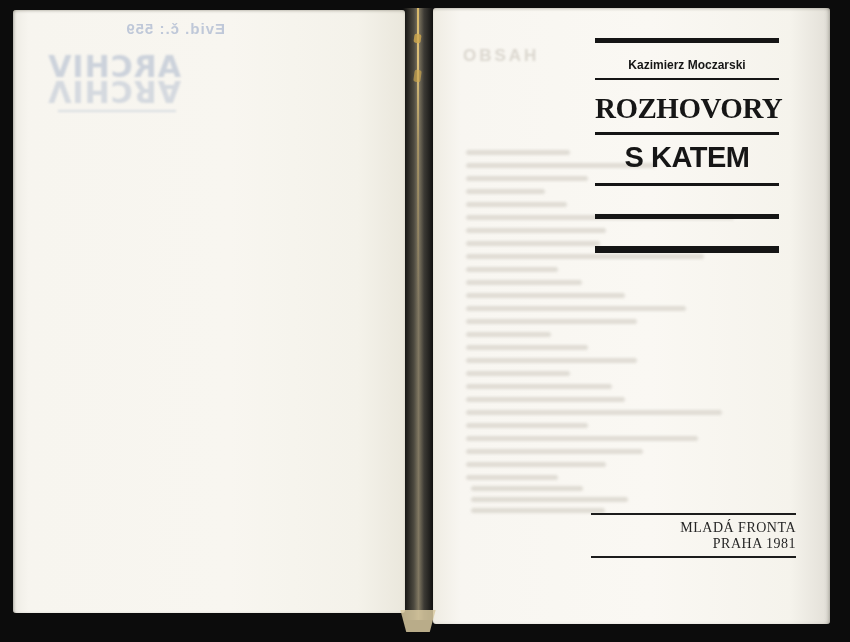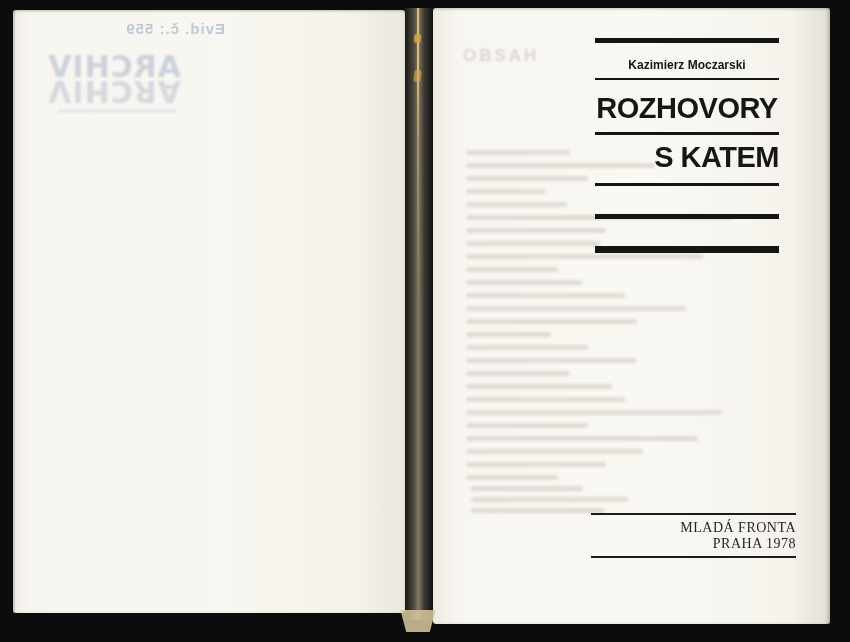--- a/index.html
+++ b/index.html
@@ -107,22 +107,22 @@
   .rule.r-b{height:5px;margin-bottom:27px;}
   .rule.r-c{height:7px;}
   .author{
     font-weight:bold;font-size:12px;line-height:20px;
     margin-bottom:3px;white-space:nowrap;
   }
   .title-line{
     font-weight:bold;font-size:29px;line-height:32px;
     letter-spacing:-.5px;white-space:nowrap;
   }
-  .title-line.t1{margin-bottom:8px;}
-  .title-line.t2{margin-bottom:0;text-align:right;}
+  .title-line.t1{margin-bottom:8px;font-family:Liberation Serif, serif;}
+  .title-line.t2{margin-bottom:0;}
   
   .imprint{
     position:absolute;left:158px;top:505px;width:205px;
     text-align:right;color:#262626;
     font-family:"Liberation Serif",serif;
     font-size:14px;line-height:15.5px;letter-spacing:.5px;
   }
   .imprint .rule{height:2px;background:#1c1c1c;}
   .imprint .imprint-text{padding:5px 0 5px 0;}
   .imprint .imprint-line{white-space:nowrap;}
@@ -187,21 +187,21 @@
       <div class="title-line t2">S KATEM</div>
       <div class="rule r-a"></div>
       <div class="rule r-b"></div>
       <div class="rule r-c"></div>
     </div>
 
     <div class="imprint">
       <div class="rule"></div>
       <div class="imprint-text">
         <div class="imprint-line">MLADÁ FRONTA</div>
-        <div class="imprint-line">PRAHA 1978</div>
+        <div class="imprint-line">PRAHA 1981</div>
       </div>
       <div class="rule"></div>
     </div>
   </div>
 
   <div class="gutter">
     <div class="thread"></div>
     <div class="stitch s1"></div>
     <div class="stitch s2"></div>
     <div class="foot"></div>

